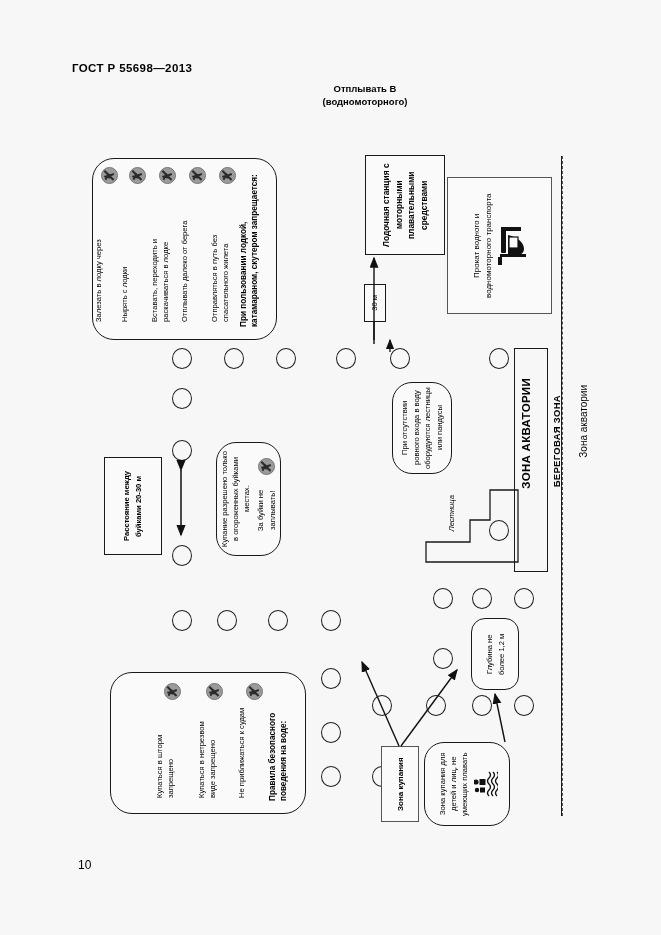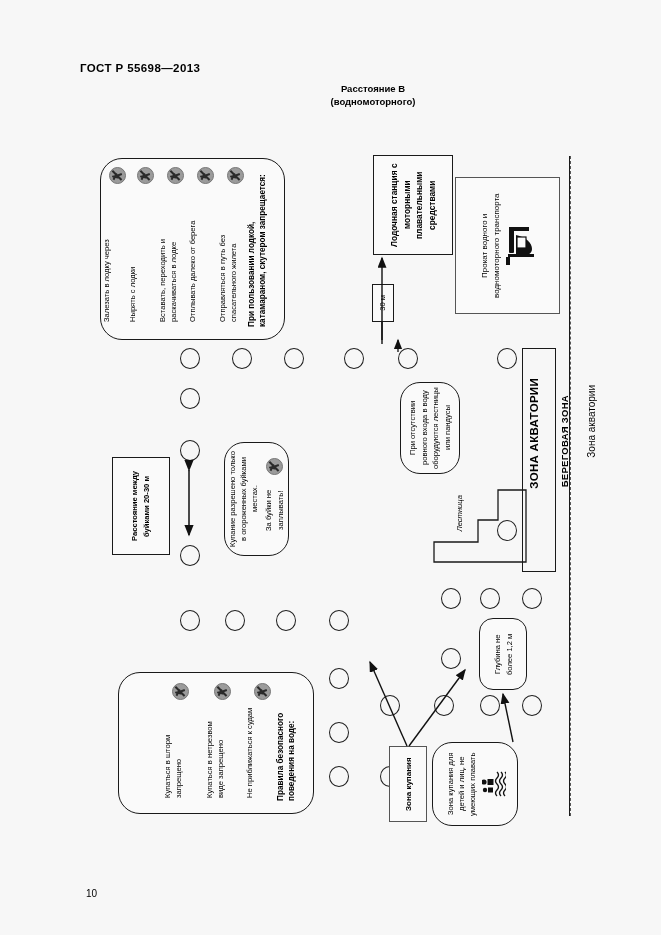--- a/index.html
+++ b/index.html
@@ -4,35 +4,35 @@
 <style>
   html,body{margin:0;padding:0;}
   body{
     width:661px;height:935px;
     background:#f7f7f7;
     font-family:"Liberation Sans","DejaVu Sans",sans-serif;
     color:#000;
     position:relative;
     overflow:hidden;
   }
-  .page{position:absolute;inset:0;margin-left:8px;}
+  .page{position:absolute;inset:0;}
 
   
   #gost-number{
     position:absolute;left:72px;top:62px;
     font-size:11.5px;font-weight:bold;letter-spacing:.4px;
   }
   #annex-title{
     position:absolute;left:310px;top:82px;
     font-size:9.5px;font-weight:bold;line-height:13px;
     text-align:center;width:110px;
   }
   #page-number{
-    position:absolute;left:78px;top:888px;
-    font-size:10px;
+    position:absolute;left:78px;top:858px;
+    font-size:12px;
   }
 
   
   #diagram{position:absolute;left:0;top:0;width:661px;height:935px;}
 
   
   .box{
     position:absolute;
     border:1px solid #1a1a1a;
     background:#fafafa;
@@ -146,21 +146,21 @@
   .rentbox .vtext{font-size:8px;font-weight:normal;}
   .boatstation .vtext{font-size:8.4px;font-weight:bold;line-height:12px;}
 </style>
 </head>
 <body>
 
 <div class="page">
 
   <div id="gost-number">ГОСТ Р 55698—2013</div>
   <div id="annex-title">
-    <div>Расстояние В</div>
+    <div>Отплывать В</div>
     <div>(водномоторного)</div>
   </div>
 
   <div id="diagram">
 
     <div class="zonebar" style="left:514px;top:348px;width:34px;height:224px;"></div>
     <div class="zonetext" style="left:520px;top:378px;font-size:11.5px;font-weight:bold;letter-spacing:.3px;">ЗОНА АКВАТОРИИ</div>
 
     <div class="zonebar" style="left:548px;top:156px;width:14px;height:660px;border-left:none;border-top:none;border-bottom:none;"></div>
     <div class="zonetext" style="left:551px;top:395px;font-size:9.5px;font-weight:bold;letter-spacing:.3px;">БЕРЕГОВАЯ ЗОНА</div>

